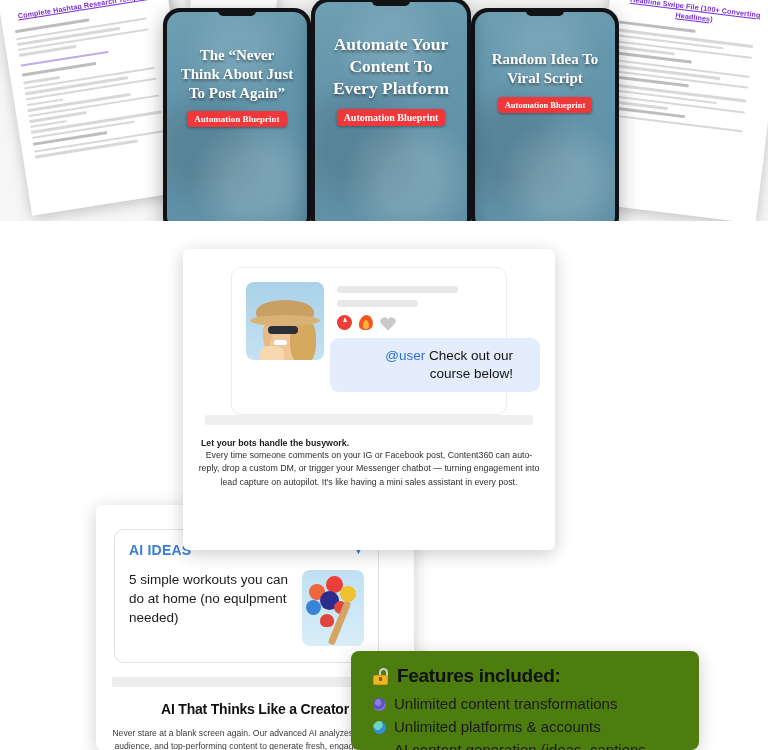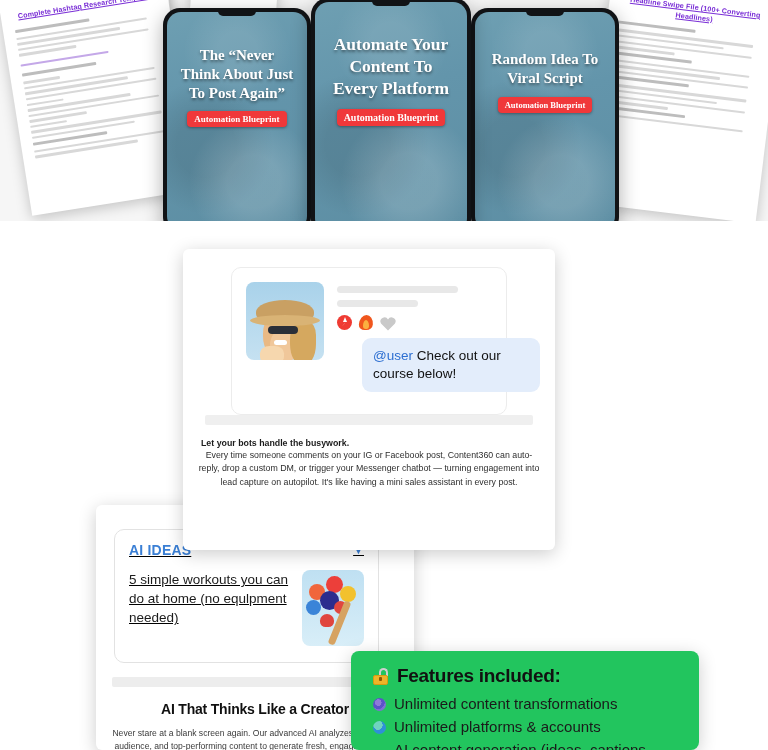--- a/index.html
+++ b/index.html
@@ -102,21 +102,21 @@
   
   .card{
     position:absolute;background:#ffffff;border-radius:6px;
     box-shadow:0 4px 18px rgba(0,0,0,.20);
   }
 
   
   .card-ideas{left:96px;top:505px;width:318px;height:245px;z-index:1;overflow:hidden;}
   .ideas-inner{
     margin:24px 35px 0 18px;border:1px solid #e2e2e2;border-radius:10px;
-    padding:12px 14px 16px 14px;background:#fff;text-decoration:underline;
+    padding:12px 14px 16px 14px;background:#fff;
   }
   .ideas-head{display:flex;align-items:center;justify-content:space-between;}
   .ideas-label{color:#3a7fd5;font-weight:700;font-size:14px;letter-spacing:.2px;}
   .chev{color:#3a7fd5;font-size:11px;line-height:1;}
   .ideas-body{display:flex;align-items:flex-start;margin-top:12px;}
   .ideas-text{font-size:13.5px;line-height:1.42;color:#1b1b1b;flex:1;}
   .balloons{
     width:62px;height:76px;border-radius:8px;flex:none;
     background:linear-gradient(180deg,#bfe0f2 0%,#d8eef8 100%);
     position:relative;overflow:hidden;
@@ -169,39 +169,40 @@
     border-radius:55% 55% 48% 48%/70% 70% 40% 40%;transform:skewX(-4deg);}
   .fire-i{position:absolute;left:4px;top:6px;width:6px;height:9px;background:#fbb040;
     border-radius:55% 55% 48% 48%/70% 70% 40% 40%;}
   .react.heart{background:transparent;width:16px;height:15px;}
   .heart-s{
     position:absolute;left:0;top:2px;width:16px;height:14px;background:#c9c9c9;
     clip-path:path("M8 14 L1 7 A3.6 3.6 0 0 1 8 3 A3.6 3.6 0 0 1 15 7 Z");
   }
   .bubble{
     position:absolute;right:-34px;bottom:22px;width:156px;background:#e3edfb;
-    border-radius:9px;padding:9px 11px;font-size:13.5px;line-height:1.32;
+    border-radius:9px;padding:9px 27px;font-size:13.5px;line-height:1.32;
     color:#121212;
+    text-align:right;
   }
   .bubble .at{color:#2d6fd1;}
   .cmt-footline{height:10px;background:#efefef;margin:0 22px;border-radius:2px;}
   .cmt-h2{
     text-align:center;font-weight:700;font-size:15px;color:#0f0f0f;
     margin:16px 10px 0 10px;letter-spacing:-.3px;
   }
   .cmt-sub{
     text-align:left;font-weight:700;font-size:8.8px;color:#1c1c1c;margin:13px 18px 0 18px;
   }
   .cmt-p{
     text-align:center;font-size:8.8px;line-height:1.52;color:#2e2e2e;margin:1px 14px 0 14px;
   }
 
   
   .card-features{left:351px;top:651px;width:348px;height:99px;z-index:5;
-    background:#22c55e;border-radius:8px;overflow:hidden;}
+    background:#4d7c0f;border-radius:8px;overflow:hidden;}
   .feat-head{
     display:flex;align-items:center;gap:9px;margin:14px 0 0 22px;
     font-size:19px;font-weight:700;color:#111;letter-spacing:-.3px;
   }
   .lock{
     width:15px;height:17px;position:relative;flex:none;
   }
   .lock-body{position:absolute;left:0;bottom:0;width:15px;height:10px;background:#f0b429;
     border-radius:2px;border:1px solid #d89c10;box-sizing:border-box;}
   .lock-key{position:absolute;left:6px;bottom:3.5px;width:3px;height:4px;background:#8a5b00;border-radius:1px;}

